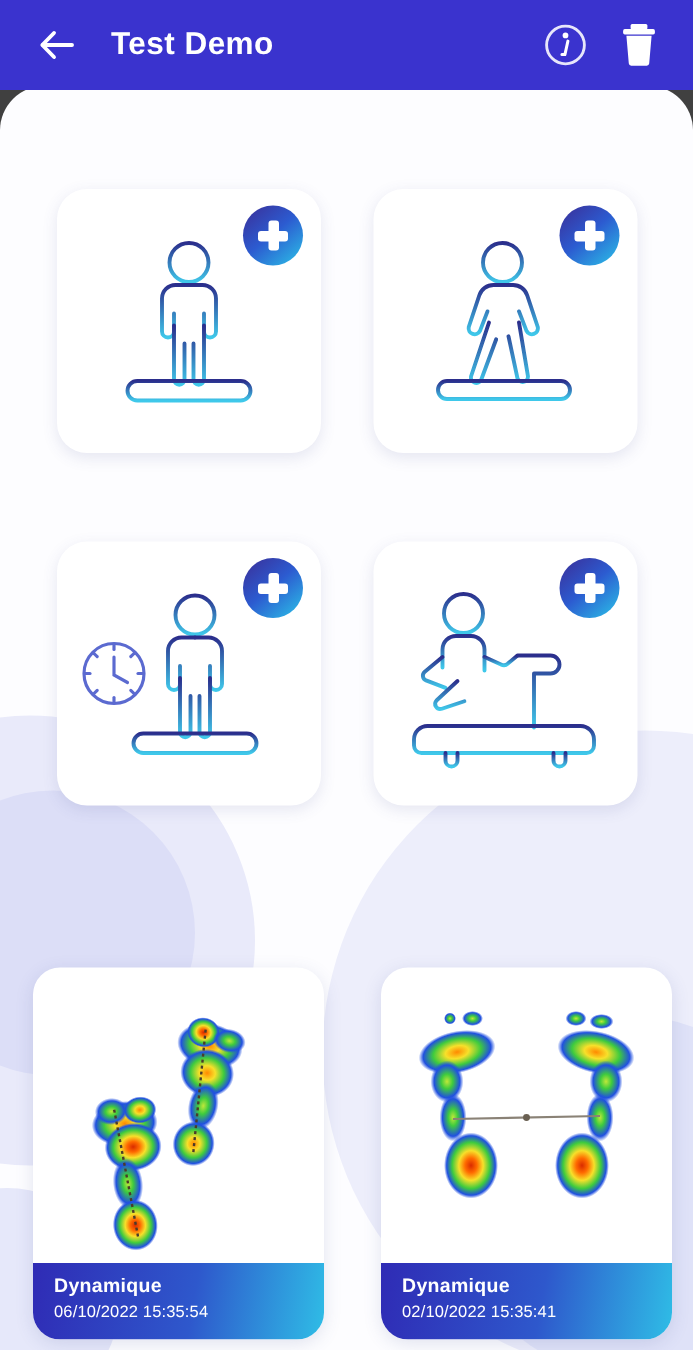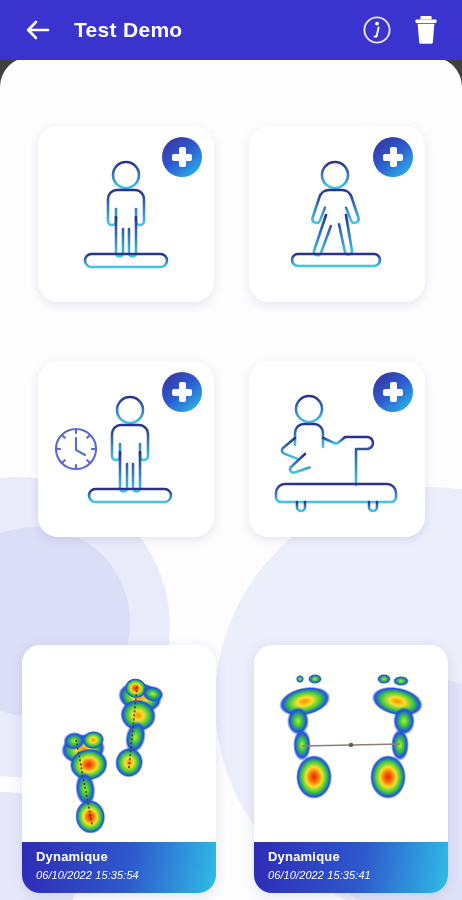--- a/index.html
+++ b/index.html
@@ -59,21 +59,21 @@
     border-radius:18px; box-shadow:0 3px 12px rgba(70,80,150,0.15);
     overflow:hidden; cursor:pointer;
   }
   .result-art { position:absolute; top:0; left:0; width:194px; height:197px; }
   .result-footer {
     position:absolute; bottom:0; left:0; width:194px; height:51px;
     background:linear-gradient(100deg,#2F2BB5 0%,#2E58CC 55%,#2FBDE6 100%);
     padding:7px 0 0 14px; color:#fff;
   }
   .result-name { font-size:13px; font-weight:bold; letter-spacing:.2px; }
-  .result-date { font-size:11px; margin-top:5px; letter-spacing:.1px;font-style:italic; }
+  .result-date { font-size:11px; margin-top:5px; letter-spacing:.1px; }
 </style>
 </head>
 <body>
 
 <div id="app">
 
   <div class="appbar">
     <div class="back-btn">
       <svg width="26" height="22" viewBox="0 0 26 22">
         <path d="M11 3 L3.2 11 L11 19" fill="none" stroke="#fff" stroke-width="2.6" stroke-linecap="round" stroke-linejoin="round"></path>
@@ -298,17 +298,17 @@
         <ellipse cx="2" cy="32" rx="18" ry="22" fill="url(#hot)"></ellipse>
         <ellipse cx="-2" cy="-66" rx="7" ry="5" fill="url(#cool)"></ellipse>
         <ellipse cx="15" cy="-64" rx="8" ry="5" fill="url(#cool)"></ellipse>
       </g>
 
       <line x1="48" y1="101" x2="146" y2="99" stroke="#8A8276" stroke-width="1.5"></line>
       <circle cx="97" cy="100" r="2.3" fill="#6A6052"></circle>
     </svg>
     <div class="result-footer">
       <div class="result-name">Dynamique</div>
-      <div class="result-date">06/10/2022 15:35:41</div>
+      <div class="result-date">02/10/2022 15:35:41</div>
     </div>
   </div>
 
 </div>
 
 </body></html>

